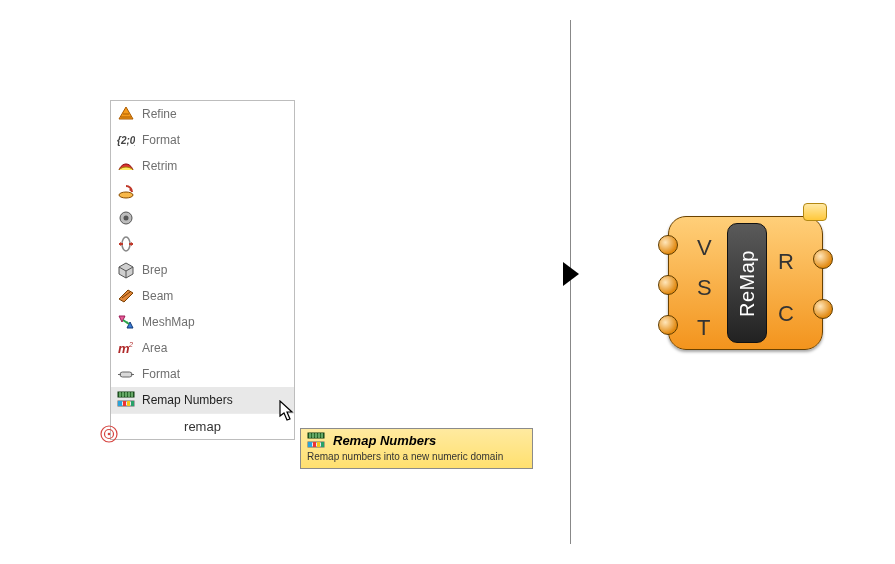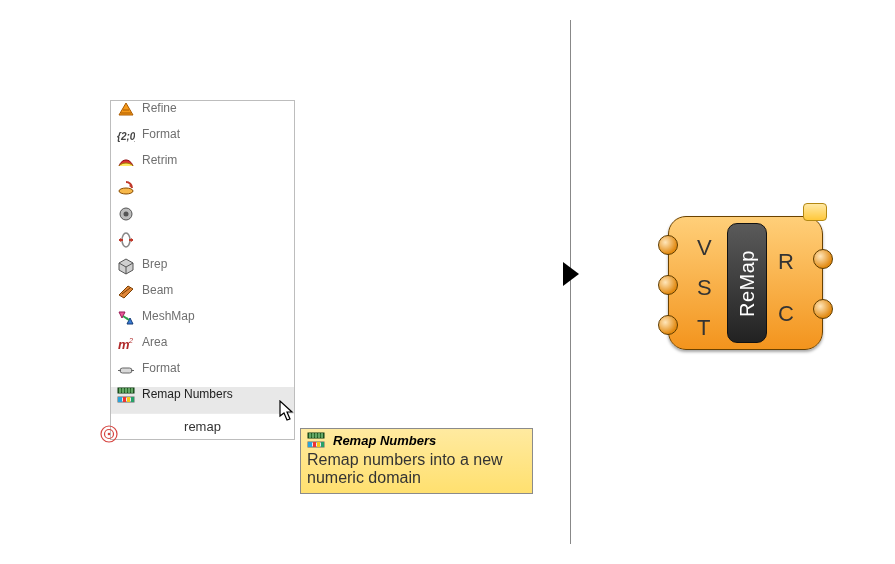--- a/index.html
+++ b/index.html
@@ -35,21 +35,21 @@
   .panel {
     position: absolute;
     left: 110px;
     top: 100px;
     width: 185px;
     border: 1px solid #bdbdbd;
     background: #fff;
   }
   .panel-item {
     display: flex;
-    align-items: flex-start;
+    align-items: center;
     height: 26px;
     padding: 0 6px;
     gap: 7px;
     cursor: pointer;
   }
   .panel-item.selected {
     background: #e8e8e8;
     color: #222;
   }
   .panel .icon {
@@ -107,21 +107,21 @@
     gap: 8px;
     margin-bottom: 3px;
   }
   .tooltip-head .title {
     font-weight: bold;
     font-style: italic;
     font-size: 13px;
     color: #000;
   }
   .tooltip-desc {
-    font-size: 16px;
+    font-size: 10px;
     color: #333;
   }
   .mini-icon {
     width: 18px; height: 16px;
   }
   
   .comp {
     position: absolute;
     left: 668px;
     top: 216px;

